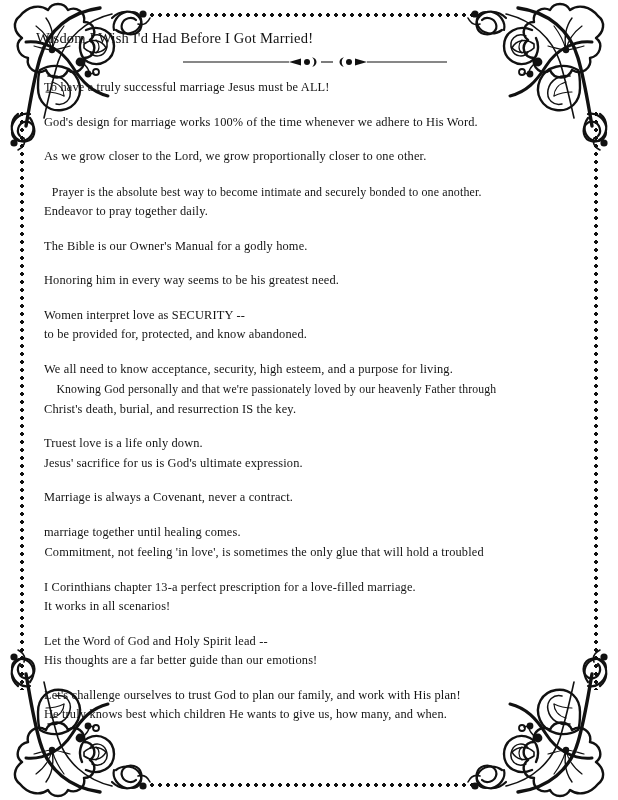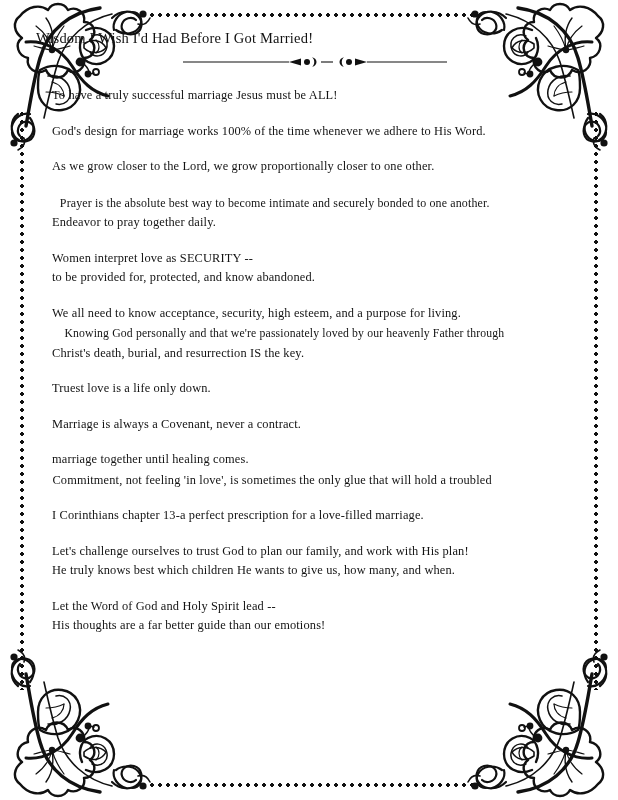--- a/index.html
+++ b/index.html
@@ -76,21 +76,21 @@
   
   #divider {
     position: relative;
     width: 268px;
     height: 16px;
     margin: 2px auto 8px auto;
   }
   #divider svg { display: block; }
 
   .stanza {
-    margin: 16px;
+    margin: 8px;
     padding: 0;
   }
   .stanza + .stanza { margin-top: 15px; }
   .line {
     font-size: 12.4px;
     line-height: 19.5px;
     letter-spacing: 0.15px;
     white-space: nowrap;
     color: #131313;
   }
@@ -328,41 +328,45 @@
           <div class="line">To have a truly successful marriage Jesus must be ALL!</div>
         </div>
         <div class="stanza">
           <div class="line">God's design for marriage works 100% of the time whenever we adhere to His Word.</div>
         </div>
         <div class="stanza">
           <div class="line">As we grow closer to the Lord, we grow proportionally closer to one other.</div>
         </div>
         <div class="stanza"><div class="line" style="display: inline-block; transform-origin: center center; transform: scaleX(0.9647);">Prayer is the absolute best way to become intimate and securely bonded to one another.</div><div class="line">Endeavor to pray together daily.</div></div>
         <div class="stanza">
-        </div>
-        <div class="stanza">
+          <div class="line">The Bible is our Owner's Manual for a godly home.</div>
+        </div>
+        <div class="stanza">
+          <div class="line">Honoring him in every way seems to be his greatest need.</div>
         </div>
         <div class="stanza">
           <div class="line">Women interpret love as SECURITY --</div>
           <div class="line">to be provided for, protected, and know abandoned.</div>
         </div>
         <div class="stanza"><div class="line">We all need to know acceptance, security, high esteem, and a purpose for living.</div><div class="line" style="display: inline-block; transform-origin: center center; transform: scaleX(0.9463);">Knowing God personally and that we're passionately loved by our heavenly Father through</div><div class="line">Christ's death, burial, and resurrection IS the key.</div></div>
         <div class="stanza">
           <div class="line">Truest love is a life only down.</div>
+          <div class="line">Jesus' sacrifice for us is God's ultimate expression.</div>
         </div>
         <div class="stanza">
           <div class="line">Marriage is always a Covenant, never a contract.</div>
         </div>
         <div class="stanza"><div class="line">marriage together until healing comes.</div><div class="line" style="display: inline-block; transform-origin: center center; transform: scaleX(0.9982);">Commitment, not feeling 'in love', is sometimes the only glue that will hold a troubled</div></div>
         <div class="stanza">
           <div class="line">I Corinthians chapter 13-a perfect prescription for a love-filled marriage.</div>
+          <div class="line">It works in all scenarios!</div>
+        </div>
+        <div class="stanza">
+          <div class="line">Let the Word of God and Holy Spirit lead --</div>
+          <div class="line">His thoughts are a far better guide than our emotions!</div>
         </div>
         <div class="stanza">
           <div class="line">Let's challenge ourselves to trust God to plan our family, and work with His plan!</div>
           <div class="line">He truly knows best which children He wants to give us, how many, and when.</div>
         </div>
-        <div class="stanza">
-          <div class="line">Let the Word of God and Holy Spirit lead --</div>
-          <div class="line">His thoughts are a far better guide than our emotions!</div>
-        </div>
       </div>
   </div>
 </div>
 
 </body></html>

